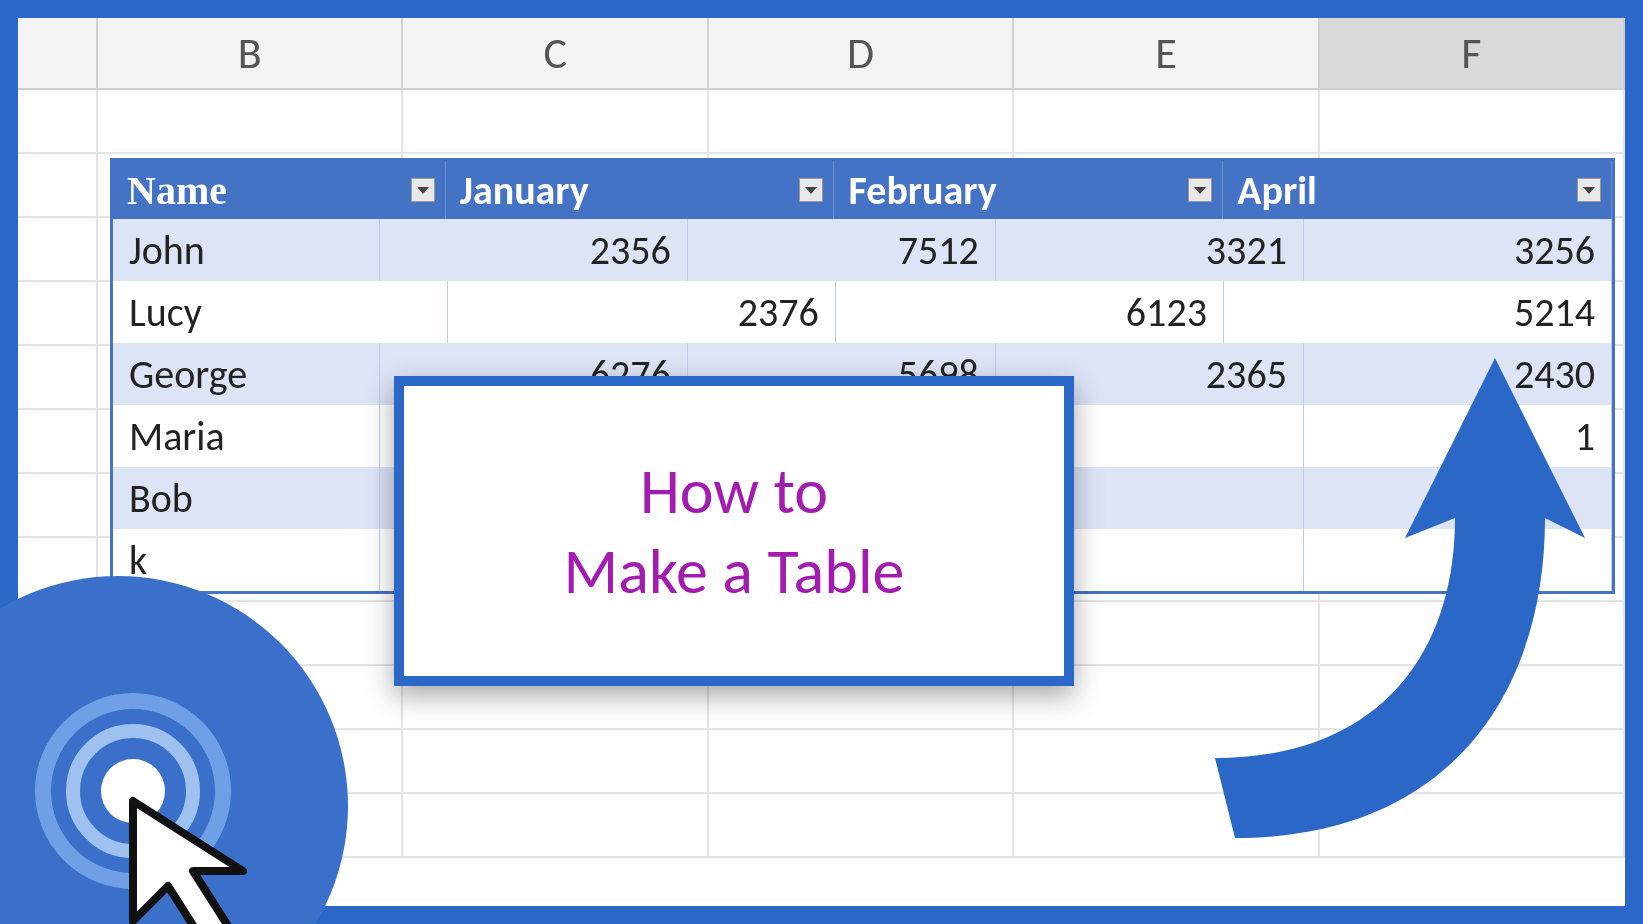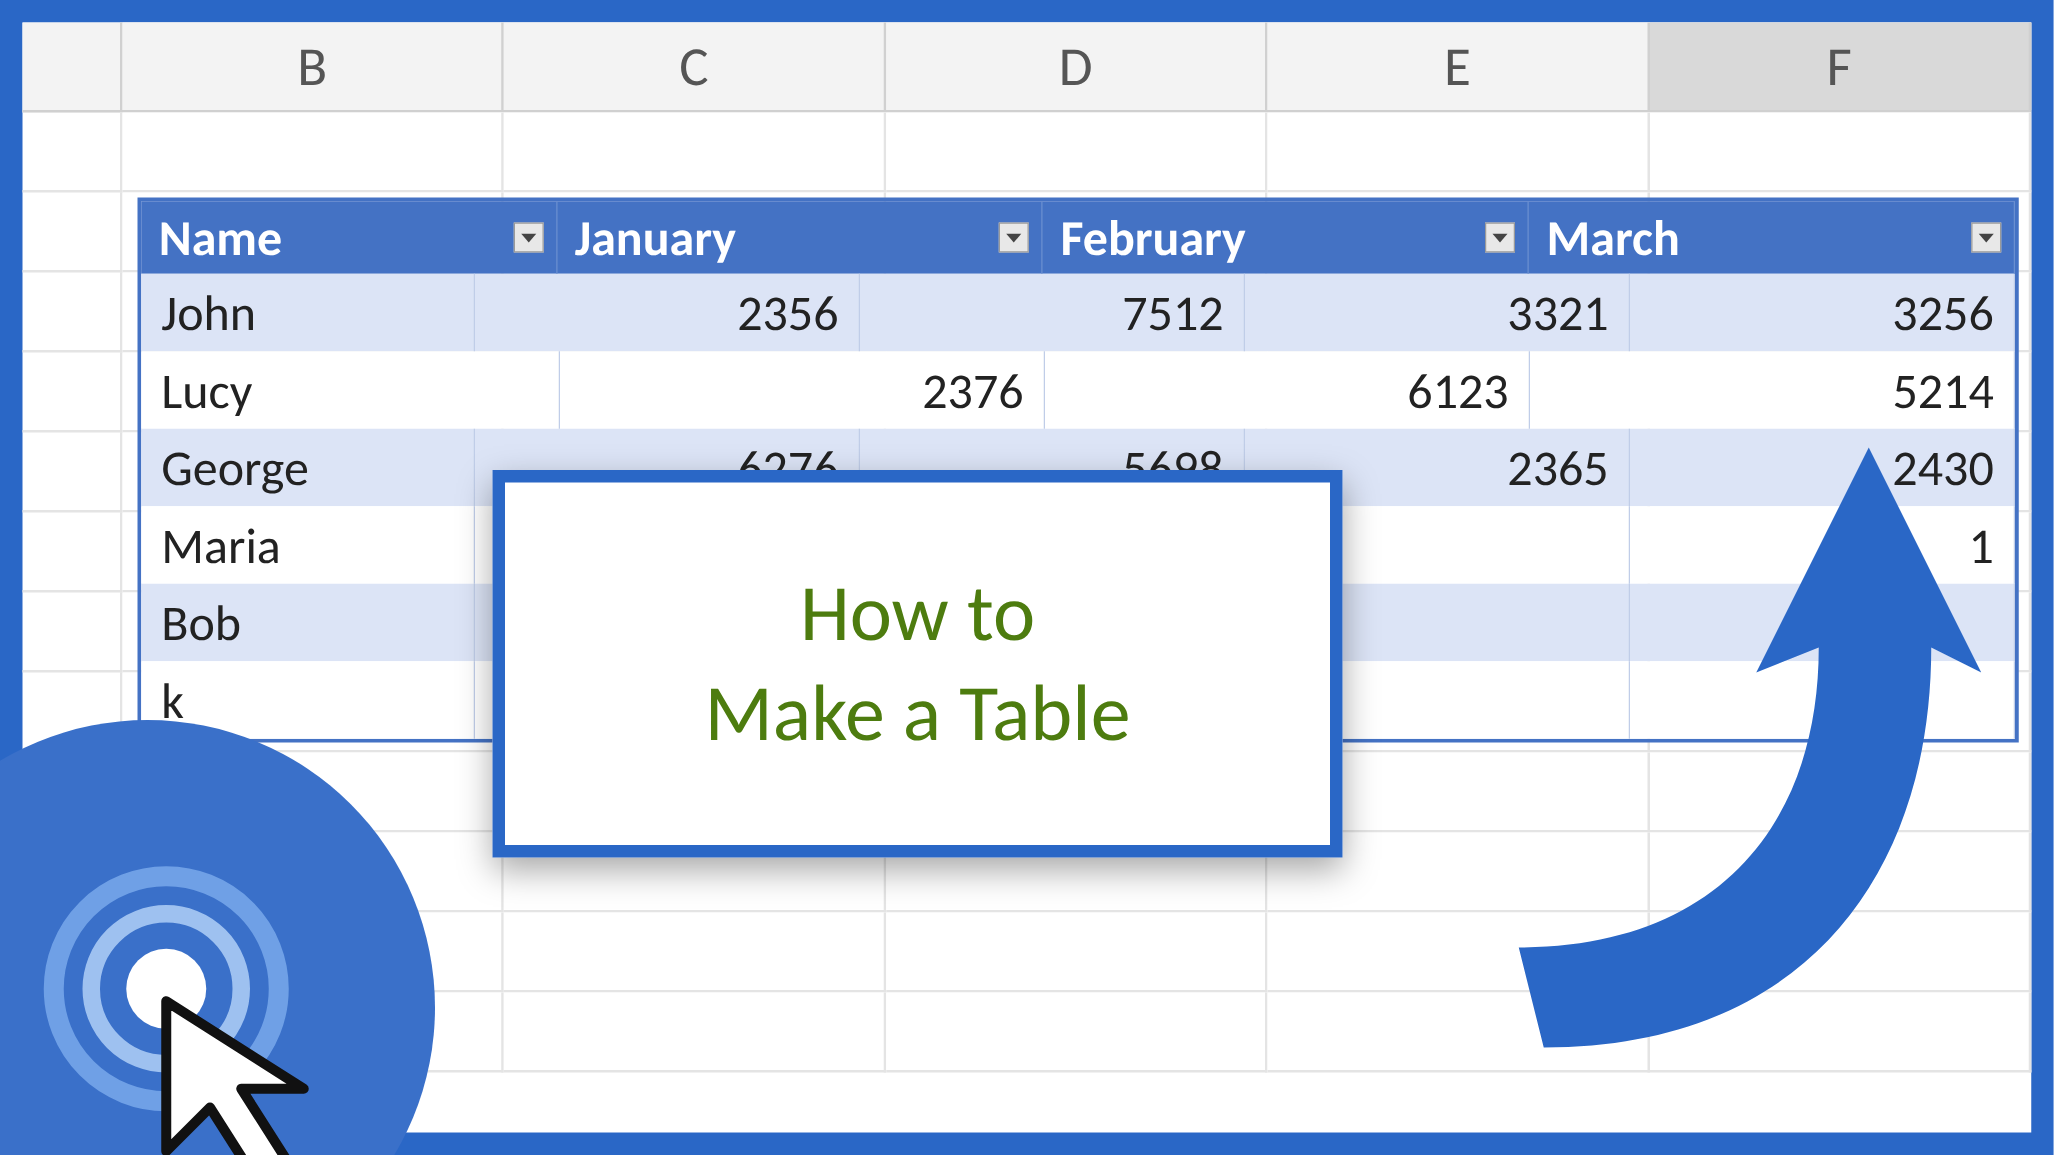--- a/index.html
+++ b/index.html
@@ -49,21 +49,21 @@
   }
   .xhead { display: flex; background: #4472c4; height: 58px; }
   .xh {
     flex: 1;
     position: relative;
     display: flex; align-items: center;
     padding-left: 14px;
     color: #fff; font-size: 40px; font-weight: 700;
     border-right: 1px solid #6a8fd0;
   }
-  .xh:first-child { flex: 0.85; }
+  .xh:first-child { flex: 0.85; font-family: Liberation Serif, serif; }
   .xh .fbtn {
     position: absolute; right: 10px; top: 50%; transform: translateY(-50%);
     width: 24px; height: 24px;
     background: #e8e8e8;
     border: 1px solid #9a9a9a;
     display: flex; align-items: center; justify-content: center;
   }
   .xh .fbtn::after {
     content: "";
     border-left: 6px solid transparent;
@@ -85,21 +85,21 @@
   
   .title-box {
     position: absolute;
     left: 376px; top: 358px;
     width: 680px; height: 310px;
     background: #fff;
     border: 10px solid #2a67c6;
     box-shadow: 0 10px 26px rgba(0,0,0,.35);
     display: flex; align-items: center; justify-content: center;
     text-align: center;
-    font-size: 64px; font-weight: 400; color: #4d7c0f;
+    font-size: 64px; font-weight: 400; color: #a21caf;
     line-height: 1.25;
     padding: 30px;
   }
   
   .arrow {
     position: absolute;
     right: 40px; top: 300px;
     width: 460px; height: 540px;
     pointer-events: none;
   }
@@ -236,21 +236,21 @@
         </div>
         <div class="xh">
           <span>January</span>
           <span class="fbtn"></span>
         </div>
         <div class="xh">
           <span>February</span>
           <span class="fbtn"></span>
         </div>
         <div class="xh">
-          <span>March</span>
+          <span>April</span>
           <span class="fbtn"></span>
         </div>
       </div>
       <div class="xbody">
         <div class="xr">
           <div class="xc">John</div>
           <div class="xc">2356</div>
           <div class="xc">7512</div>
           <div class="xc">3321</div>
           <div class="xc">3256</div>

